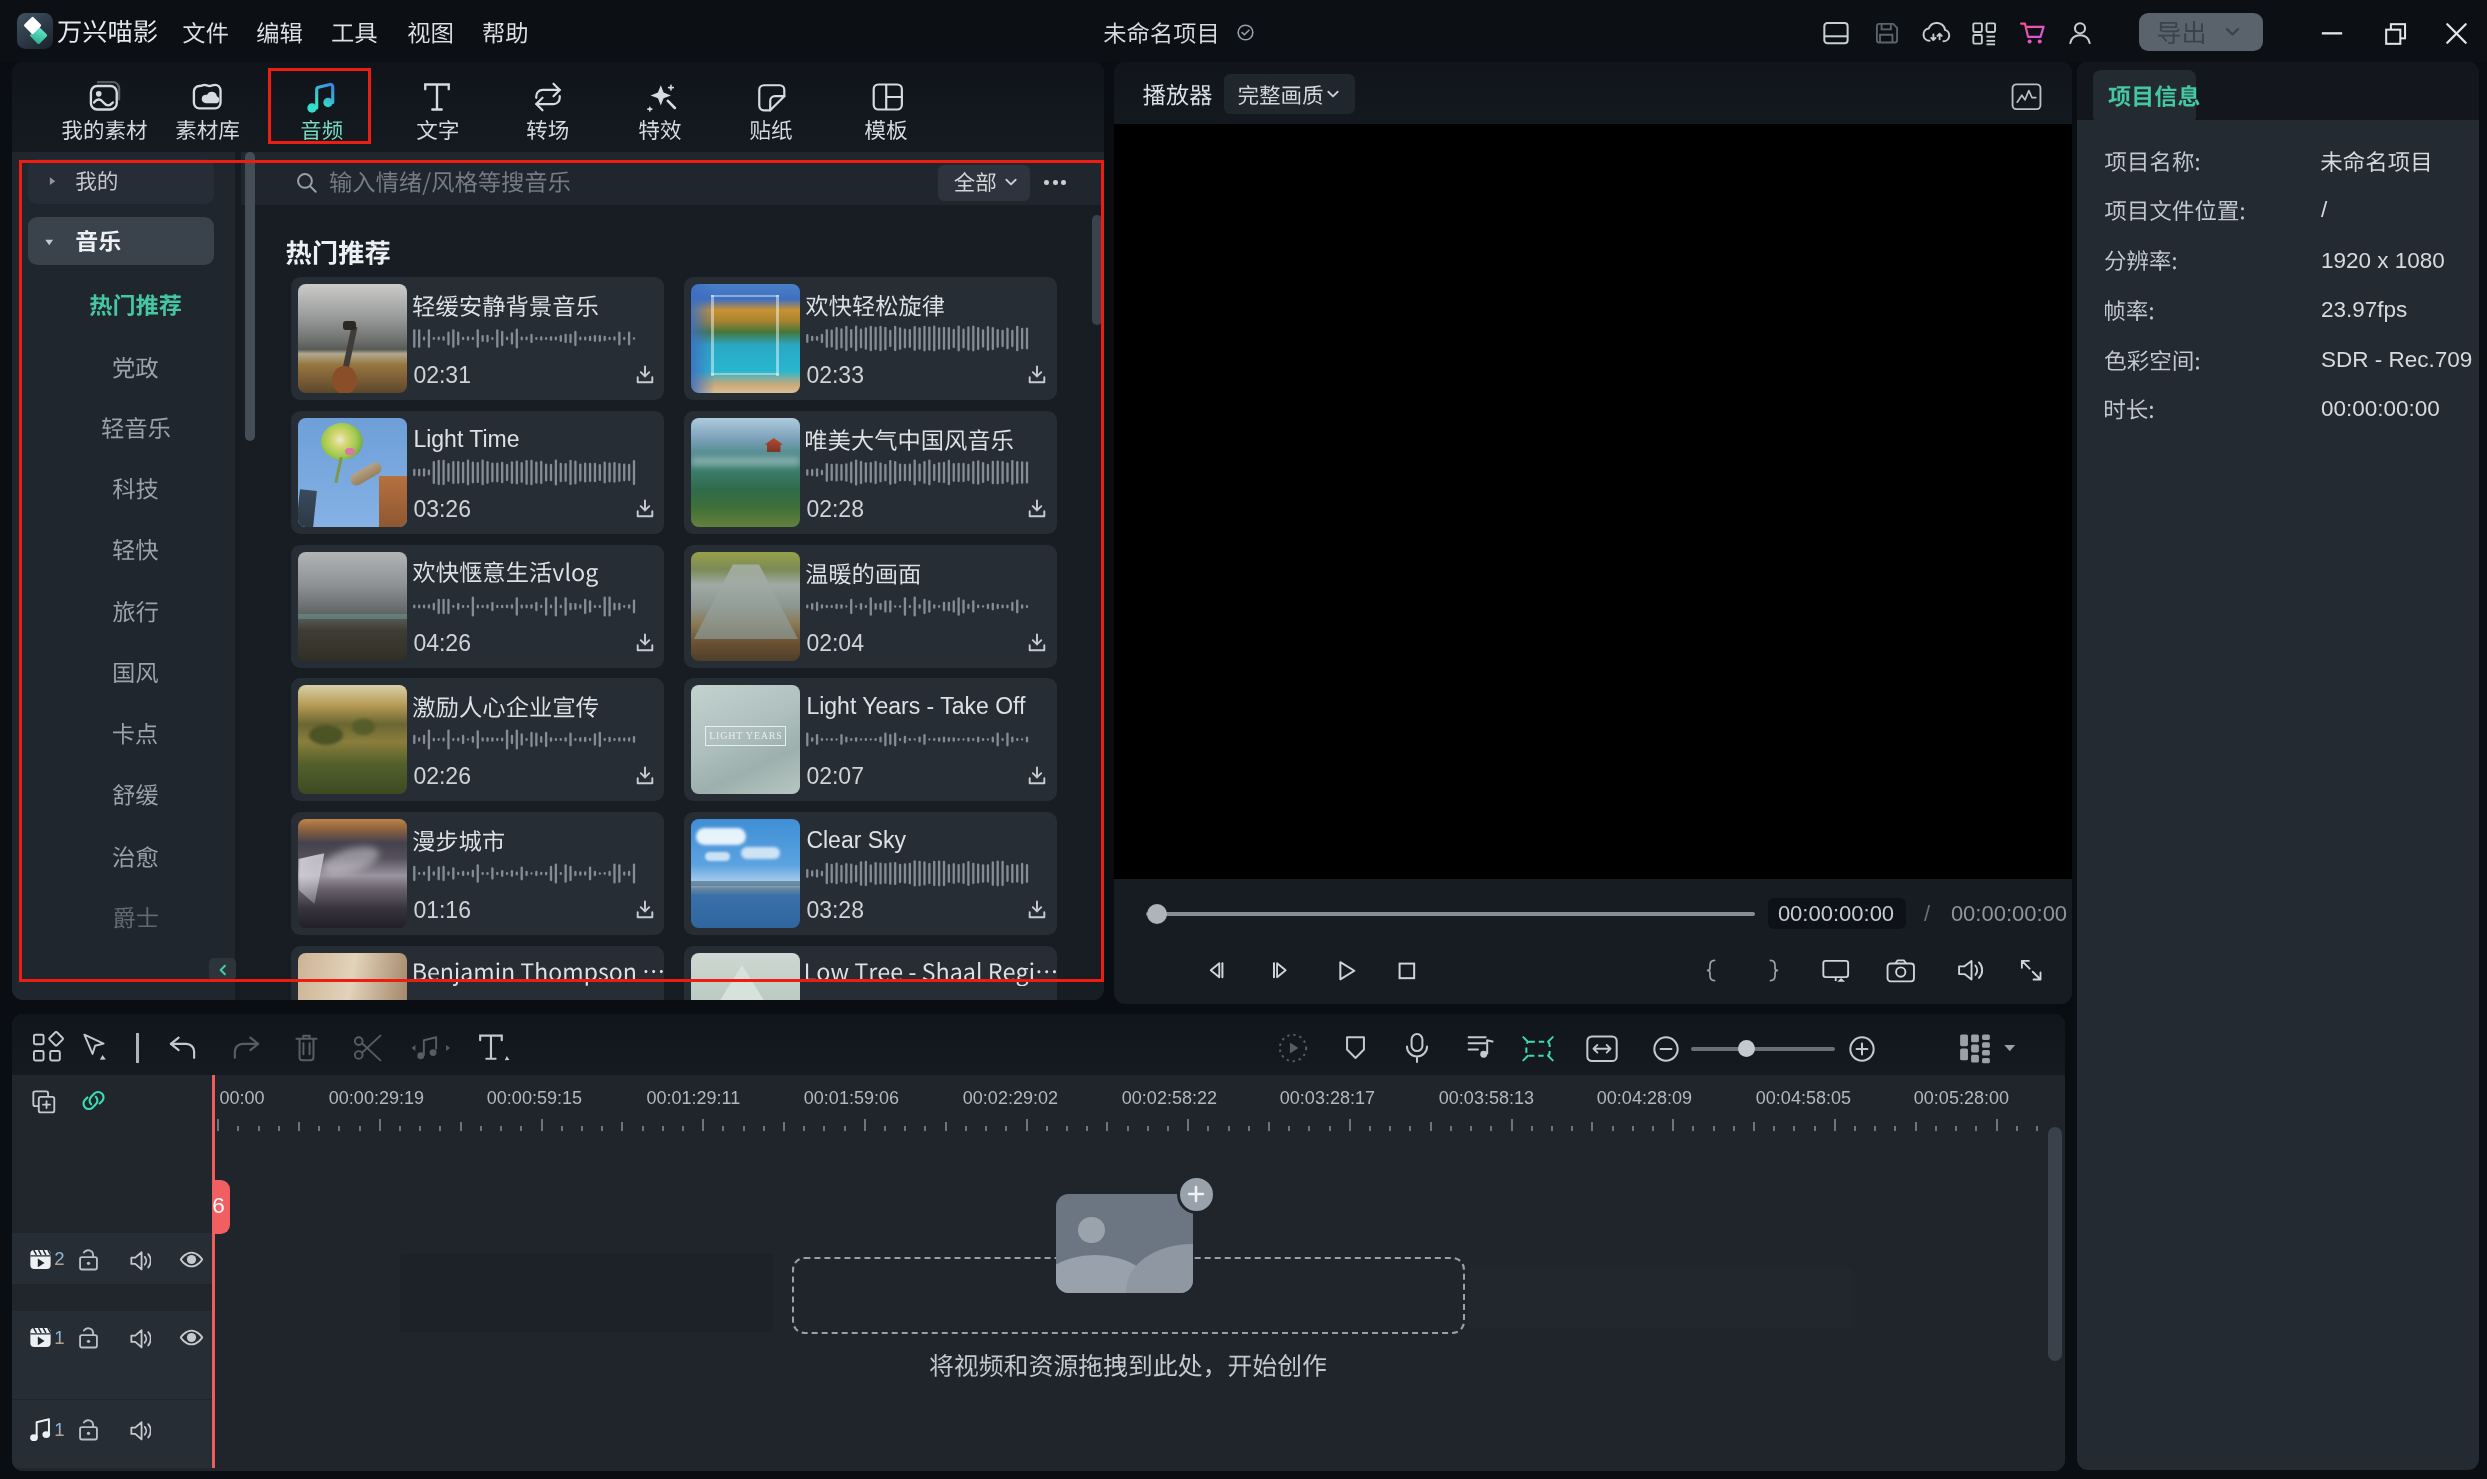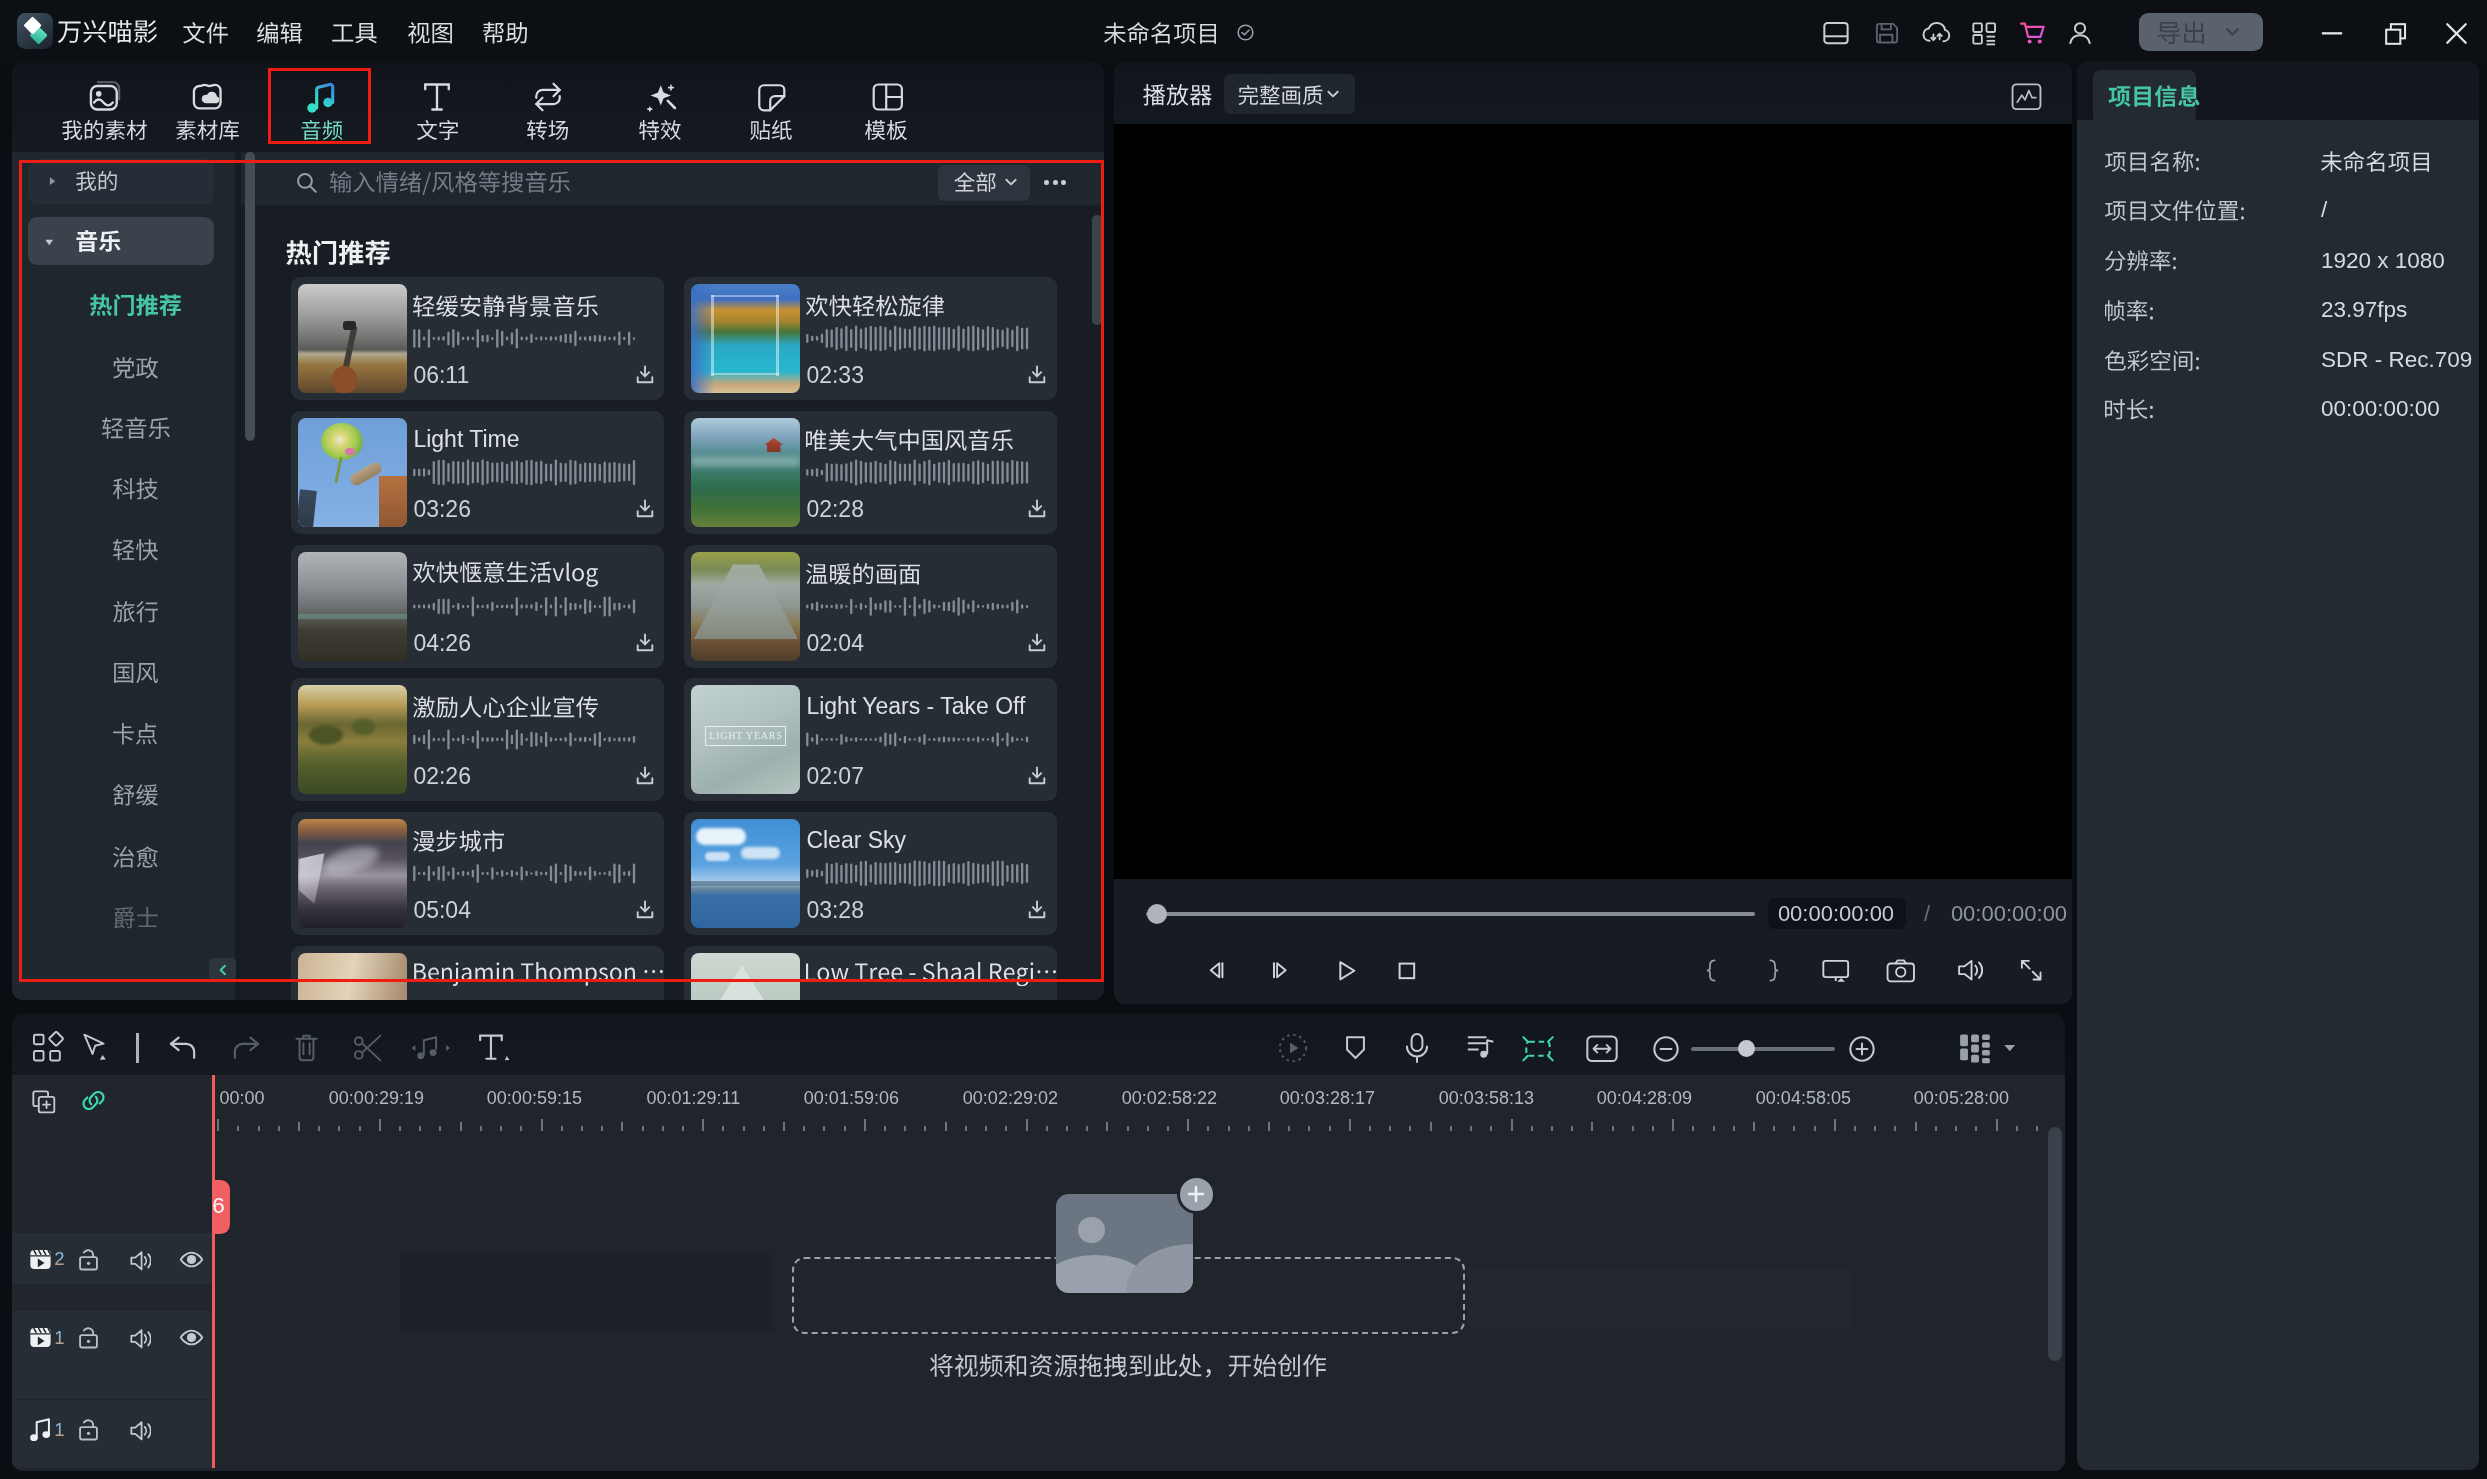--- a/index.html
+++ b/index.html
@@ -286,21 +286,21 @@
         <rect x="233.1" y="15.5" width="3" height="9.0" rx="1.5" fill="#858c95"></rect>
         <rect x="239.4" y="15.5" width="3" height="9.0" rx="1.5" fill="#858c95"></rect>
         <rect x="245.7" y="16.5" width="3" height="7.0" rx="1.5" fill="#858c95"></rect>
         <rect x="252.0" y="17.9" width="3" height="4.3" rx="1.5" fill="#858c95"></rect>
         <rect x="258.3" y="17.2" width="3" height="5.6" rx="1.5" fill="#858c95"></rect>
         <rect x="264.6" y="11.0" width="3" height="18.0" rx="1.5" fill="#858c95"></rect>
         <rect x="270.9" y="17.9" width="3" height="4.2" rx="1.5" fill="#858c95"></rect>
         <rect x="277.2" y="11.0" width="3" height="18.0" rx="1.5" fill="#858c95"></rect>
         <rect x="283.5" y="18.3" width="3" height="3.4" rx="1.5" fill="#858c95"></rect>
       </svg>
-<div style="position:absolute;font-family:&quot;Liberation Sans&quot;,sans-serif;font-size:23px;font-weight:400;color:#ced3d8;line-height:23px;white-space:pre;left:401px;top:302px;">06:11</div>
+<div style="position:absolute;font-family:&quot;Liberation Sans&quot;,sans-serif;font-size:23px;font-weight:400;color:#ced3d8;line-height:23px;white-space:pre;left:401px;top:302px;">02:31</div>
 <svg style="position:absolute;left:623px;top:302px;" width="20" height="21" viewBox="0 0 26 27" fill="none">
         <path d="M13 3v13M13 16l-5.5-5.5M13 16l5.5-5.5" stroke="#c6ccd2" stroke-width="2.5" stroke-linecap="round" stroke-linejoin="round"></path>
         <path d="M3.5 17v6.5h19V17" stroke="#c6ccd2" stroke-width="2.5" stroke-linecap="round" stroke-linejoin="round"></path>
       </svg>
 <div style="position:absolute;left:672px;top:215px;width:373px;height:123px;background:#262d35;border-radius:9.3px;"></div>
 <div style="position:absolute;left:679px;top:222px;width:109px;height:109px;border-radius:7.8px;overflow:hidden;background:linear-gradient(90deg,rgba(62,111,192,.9) 0%,rgba(62,111,192,0) 22%),linear-gradient(180deg,#4a80c8 0%,#3e6fc0 14%,#c89232 24%,#a8842e 34%,#47763a 44%,#2aa8c4 56%,#28b6cf 80%,#c8a87a 92%,#d8bf96 100%);">
         <div style="position:absolute;left:20px;top:11px;width:2.3px;height:81px;background:rgba(255,255,255,.45);"></div>
         <div style="position:absolute;left:85px;top:11px;width:2.3px;height:81px;background:rgba(255,255,255,.45);"></div>
         <div style="position:absolute;left:20px;top:11px;width:68px;height:2.3px;background:rgba(255,255,255,.4);"></div>
         <div style="position:absolute;left:20px;top:89px;width:68px;height:2.3px;background:rgba(255,255,255,.4);"></div>
@@ -773,21 +773,21 @@
         <rect x="233.1" y="16.5" width="3" height="7.0" rx="1.5" fill="#858c95"></rect>
         <rect x="239.4" y="18.3" width="3" height="3.4" rx="1.5" fill="#858c95"></rect>
         <rect x="245.7" y="18.2" width="3" height="3.5" rx="1.5" fill="#858c95"></rect>
         <rect x="252.0" y="16.5" width="3" height="7.0" rx="1.5" fill="#858c95"></rect>
         <rect x="258.3" y="7.0" width="3" height="26.0" rx="1.5" fill="#858c95"></rect>
         <rect x="264.6" y="8.0" width="3" height="24.0" rx="1.5" fill="#858c95"></rect>
         <rect x="270.9" y="17.3" width="3" height="5.5" rx="1.5" fill="#858c95"></rect>
         <rect x="277.2" y="16.5" width="3" height="7.0" rx="1.5" fill="#858c95"></rect>
         <rect x="283.5" y="7.0" width="3" height="26.0" rx="1.5" fill="#858c95"></rect>
       </svg>
-<div style="position:absolute;font-family:&quot;Liberation Sans&quot;,sans-serif;font-size:23px;font-weight:400;color:#ced3d8;line-height:23px;white-space:pre;left:401px;top:837px;">05:04</div>
+<div style="position:absolute;font-family:&quot;Liberation Sans&quot;,sans-serif;font-size:23px;font-weight:400;color:#ced3d8;line-height:23px;white-space:pre;left:401px;top:837px;">01:16</div>
 <svg style="position:absolute;left:623px;top:837px;" width="20" height="21" viewBox="0 0 26 27" fill="none">
         <path d="M13 3v13M13 16l-5.5-5.5M13 16l5.5-5.5" stroke="#c6ccd2" stroke-width="2.5" stroke-linecap="round" stroke-linejoin="round"></path>
         <path d="M3.5 17v6.5h19V17" stroke="#c6ccd2" stroke-width="2.5" stroke-linecap="round" stroke-linejoin="round"></path>
       </svg>
 <div style="position:absolute;left:672px;top:750px;width:373px;height:123px;background:#262d35;border-radius:9.3px;"></div>
 <div style="position:absolute;left:679px;top:757px;width:109px;height:109px;border-radius:7.8px;overflow:hidden;background:linear-gradient(180deg,#3f8fd6 0%,#5ba2e0 42%,#a8cdec 58%,#68869c 64%,#3a70a8 70%,#2f66a0 100%);">
         <div style="position:absolute;left:4.7px;top:9.3px;width:50px;height:17px;border-radius:9.3px;background:rgba(240,248,252,.95);filter:blur(1.6px);"></div>
         <div style="position:absolute;left:50px;top:28px;width:39px;height:12.4px;border-radius:7px;background:rgba(228,240,248,.85);filter:blur(1.6px);"></div>
         <div style="position:absolute;left:14px;top:33px;width:25px;height:9.3px;border-radius:5.4px;background:rgba(232,242,250,.8);filter:blur(0.8px);"></div>
         <div style="position:absolute;left:0;top:62px;width:109px;height:4.7px;background:#5a7890;opacity:.75;"></div>

